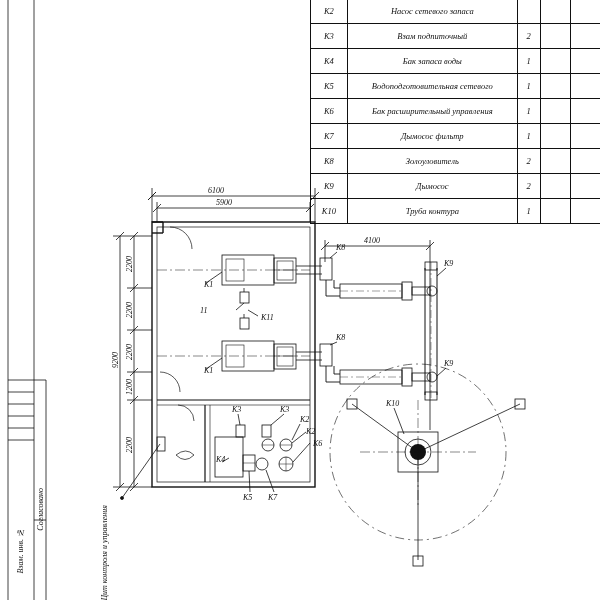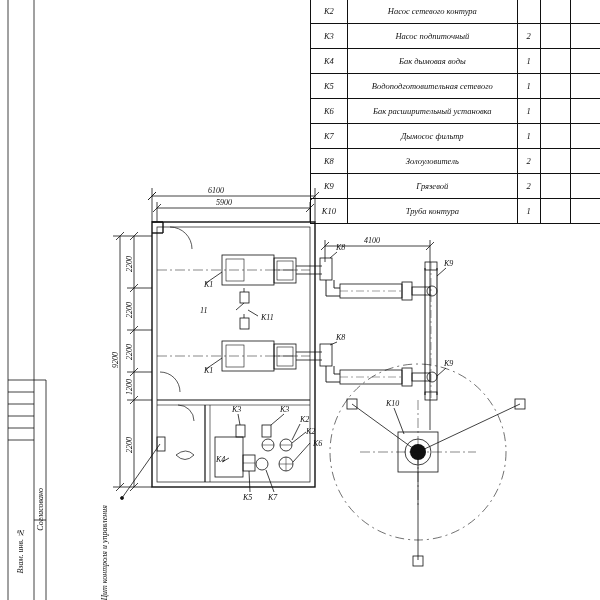--- a/index.html
+++ b/index.html
@@ -18,70 +18,70 @@
 </style>
 </head>
 <body>
 
 <div id="root">
 
   <table class="legend">
     <tbody id="legend-body">
         <tr>
           <td class="c-code">K2</td>
-          <td class="c-name">Насос сетевого контура</td>
+          <td class="c-name">Насос сетевого запаса</td>
           <td class="c-qty"></td>
           <td class="c-x"></td>
           <td class="c-y"></td>
         </tr>
         <tr>
           <td class="c-code">K3</td>
-          <td class="c-name">Насос подпиточный</td>
+          <td class="c-name">Взам подпиточный</td>
           <td class="c-qty">2</td>
           <td class="c-x"></td>
           <td class="c-y"></td>
         </tr>
         <tr>
           <td class="c-code">K4</td>
-          <td class="c-name">Бак дымовая воды</td>
+          <td class="c-name">Бак запаса воды</td>
           <td class="c-qty">1</td>
           <td class="c-x"></td>
           <td class="c-y"></td>
         </tr>
         <tr>
           <td class="c-code">K5</td>
           <td class="c-name">Водоподготовительная сетевого</td>
           <td class="c-qty">1</td>
           <td class="c-x"></td>
           <td class="c-y"></td>
         </tr>
         <tr>
           <td class="c-code">K6</td>
-          <td class="c-name">Бак расширительный установка</td>
+          <td class="c-name">Бак расширительный управления</td>
           <td class="c-qty">1</td>
           <td class="c-x"></td>
           <td class="c-y"></td>
         </tr>
         <tr>
           <td class="c-code">K7</td>
           <td class="c-name">Дымосос фильтр</td>
           <td class="c-qty">1</td>
           <td class="c-x"></td>
           <td class="c-y"></td>
         </tr>
         <tr>
           <td class="c-code">K8</td>
           <td class="c-name">Золоуловитель</td>
           <td class="c-qty">2</td>
           <td class="c-x"></td>
           <td class="c-y"></td>
         </tr>
         <tr>
           <td class="c-code">K9</td>
-          <td class="c-name">Грязевой</td>
+          <td class="c-name">Дымосос</td>
           <td class="c-qty">2</td>
           <td class="c-x"></td>
           <td class="c-y"></td>
         </tr>
         <tr>
           <td class="c-code">K10</td>
           <td class="c-name">Труба контура</td>
           <td class="c-qty">1</td>
           <td class="c-x"></td>
           <td class="c-y"></td>

